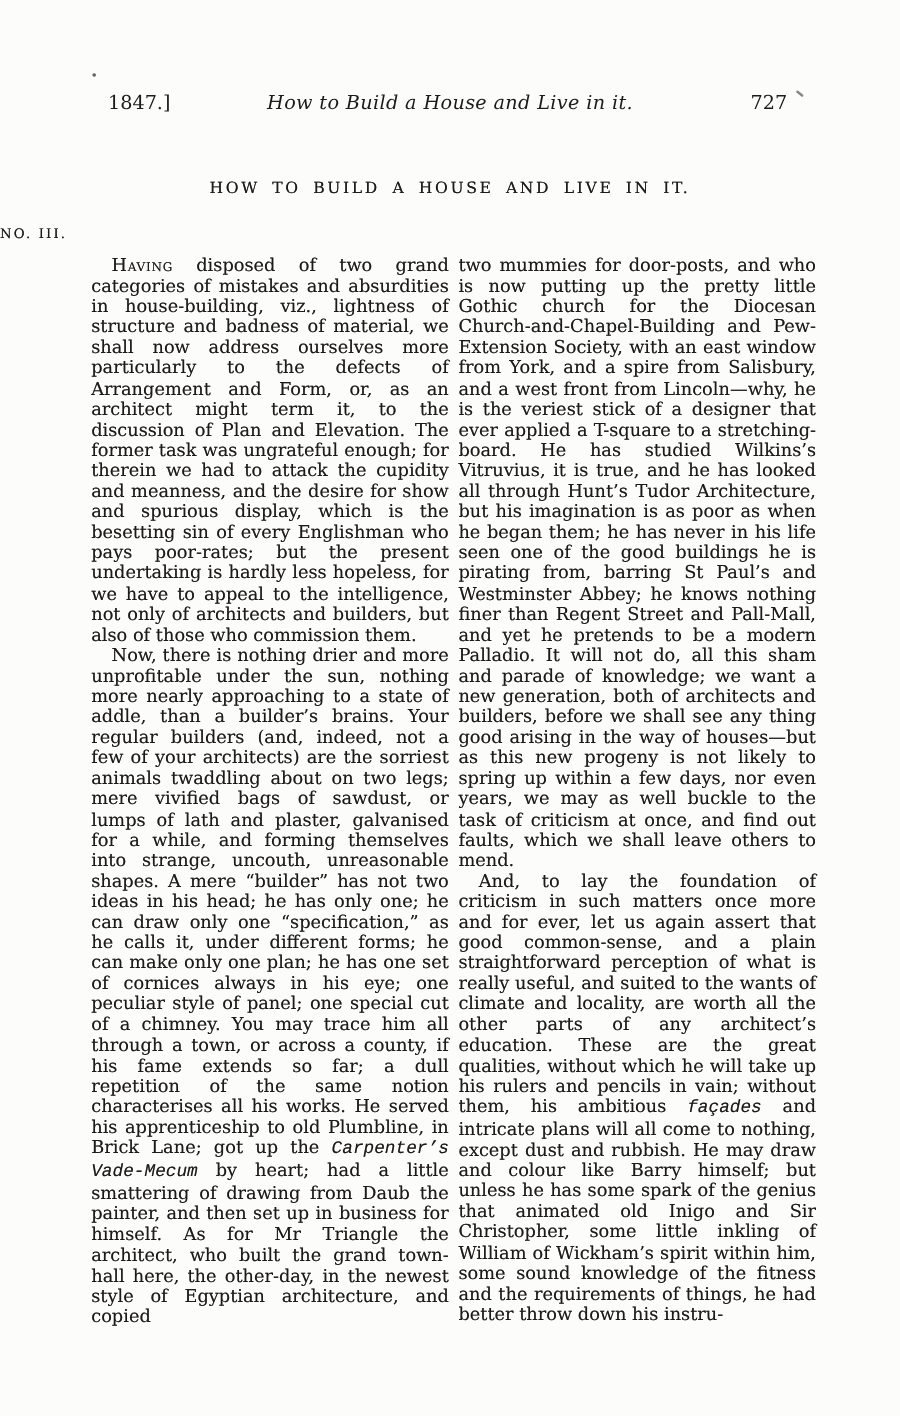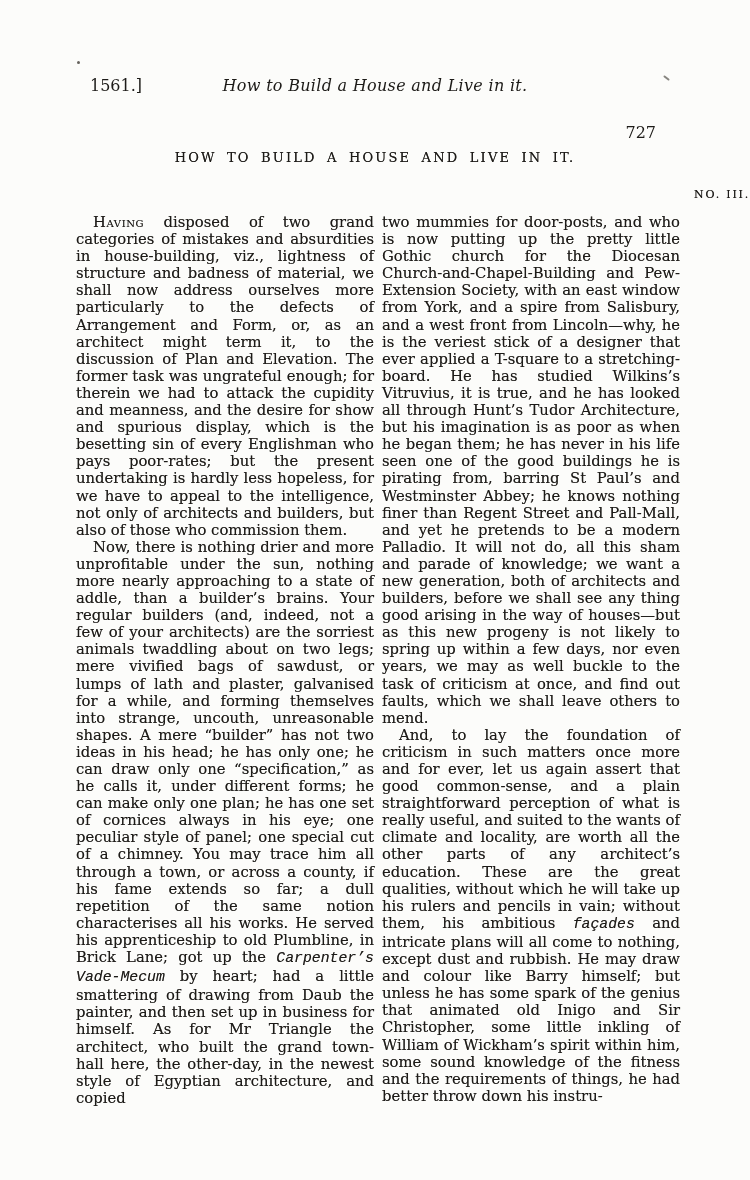--- a/index.html
+++ b/index.html
@@ -37,40 +37,39 @@
     right: 0;
     top: 0;
     text-align: center;
     font-style: italic;
     letter-spacing: 0.3px;
   }
   .page-number {
     position: absolute;
     right: 94px;
     top: 0;
-    margin-top: 47px;
   }
   
   .article-title {
     position: absolute;
     top: 150px;
     left: 0;
     width: 100%;
     text-align: center;
     font-size: 13px;
     letter-spacing: 2.2px;
     word-spacing: 4px;
     text-shadow: 0 0 0.5px rgba(30,28,24,0.75);
   }
   .article-no {
     position: absolute;
     top: 188px;
     left: 0;
     width: 100%;
-    text-align: right;
+    text-align: left;
     font-size: 11px;
     letter-spacing: 1.8px;
     text-shadow: 0 0 0.5px rgba(30,28,24,0.75);
   }
   
   .columns {
     position: absolute;
     top: 213px;
     left: 76px;
     width: 608px;
@@ -115,21 +114,21 @@
 </style>
 </head>
 <body>
 
 <div class="page">
 
   <div class="speck-dot"></div>
   <div class="speck-stroke"></div>
 
   <div class="header">
-    <span class="header-year">1561.]</span>
+    <span class="header-year">1847.]</span>
     <span class="running-title">How to Build a House and Live in it.</span>
     <span class="page-number">727</span>
   </div>
 
   <div class="article-title">HOW TO BUILD A HOUSE AND LIVE IN IT.</div>
   <div class="article-no">NO. III.</div>
 
   <div class="columns">
     <div class="col">
         <p class="para indent"><span class="seg-smallcaps">Having</span><span class="seg-normal"> disposed of two grand categories of mistakes and absurdities in house-building, viz., lightness of structure and badness of material, we shall now address ourselves more particularly to the defects of Arrangement and Form, or, as an architect might term it, to the discussion of Plan and Elevation. The former task was ungrateful enough; for therein we had to attack the cupidity and meanness, and the desire for show and spurious display, which is the besetting sin of every Englishman who pays poor-rates; but the present undertaking is hardly less hopeless, for we have to appeal to the intelligence, not only of architects and builders, but also of those who commission them.</span></p>

